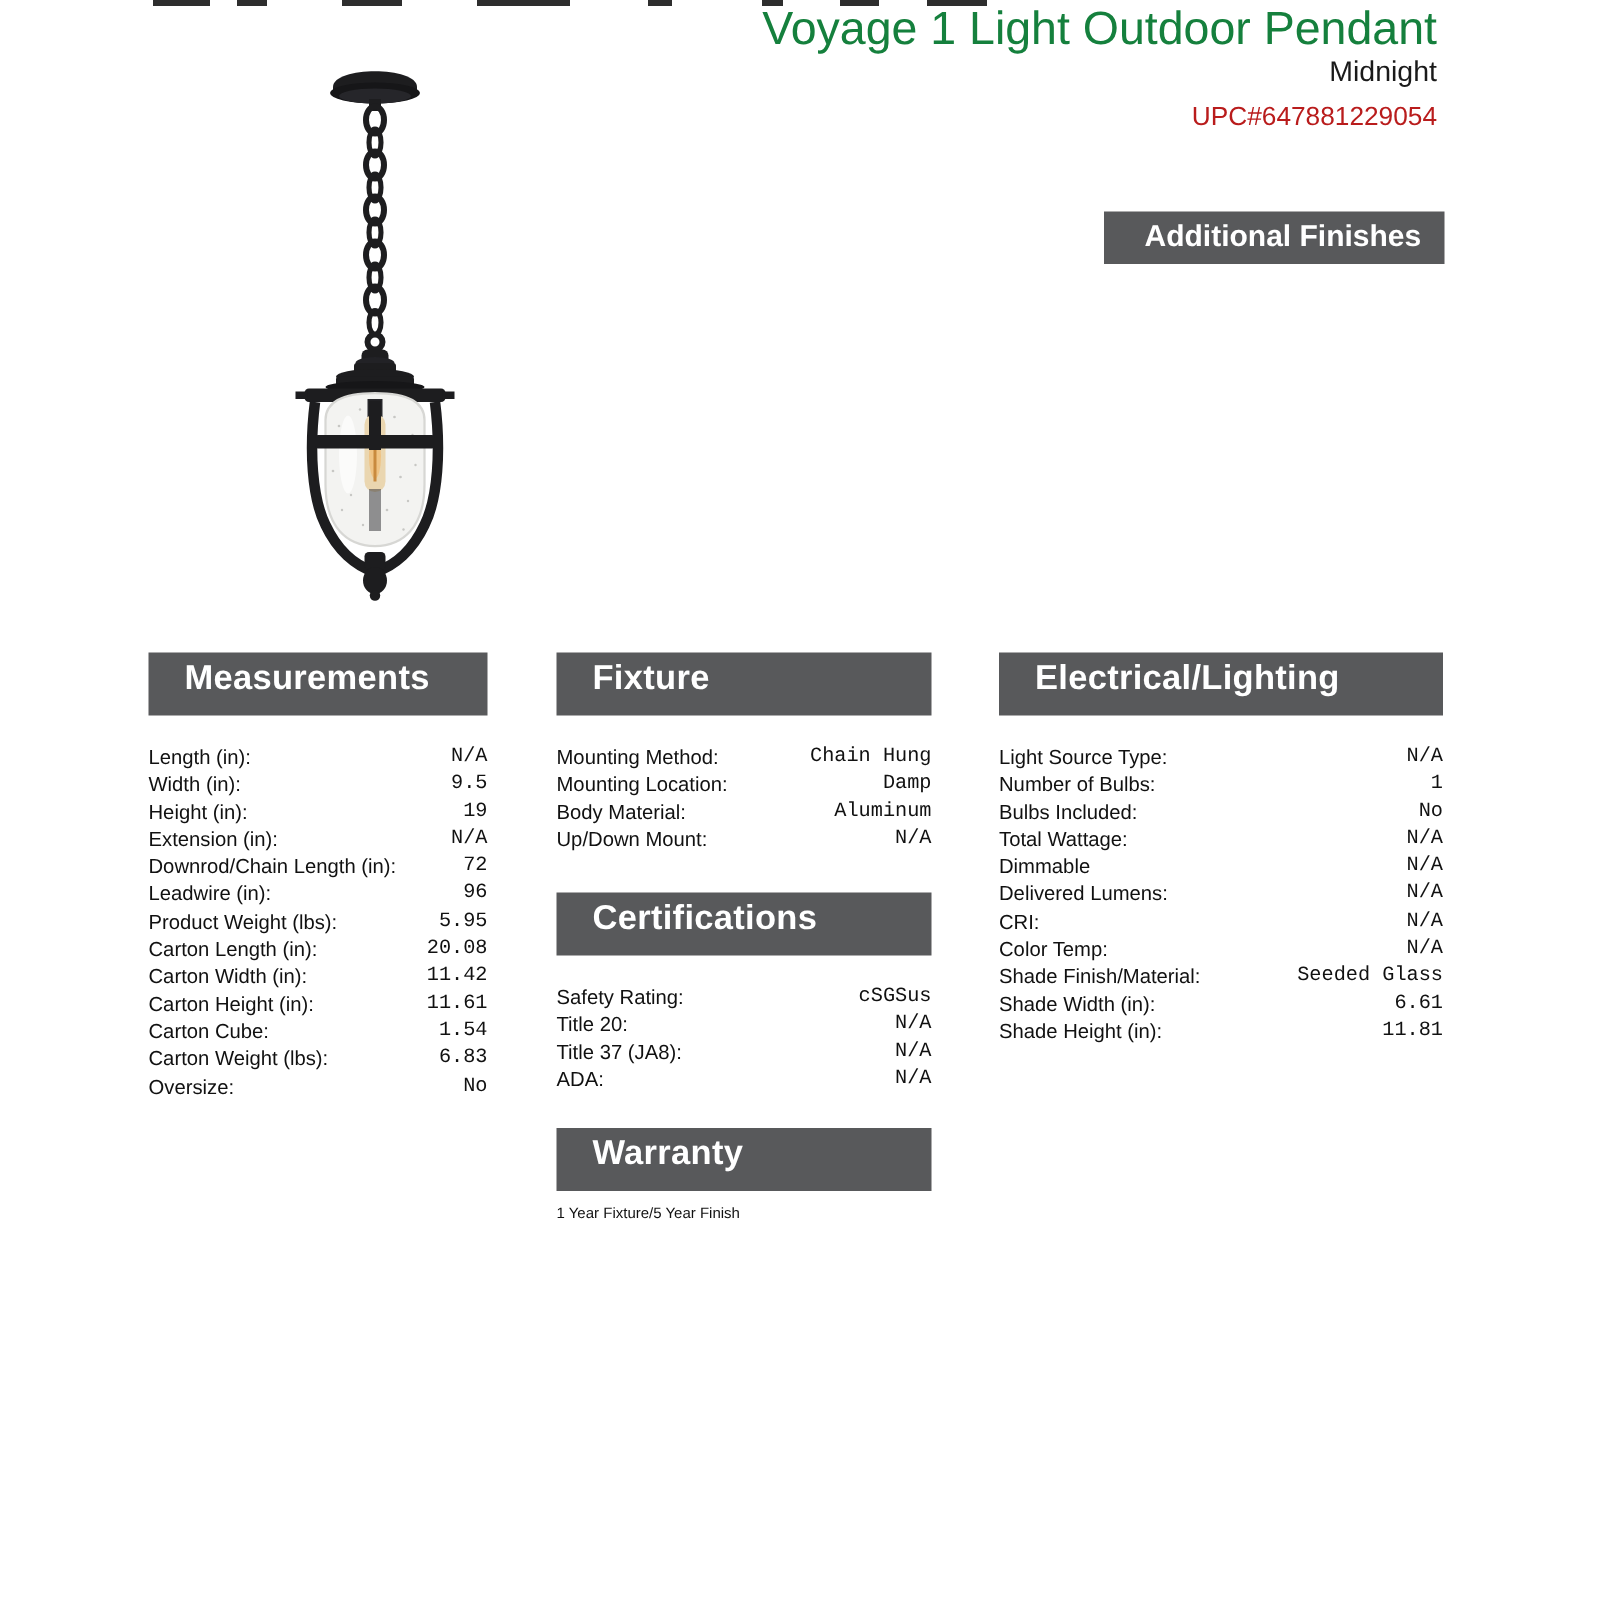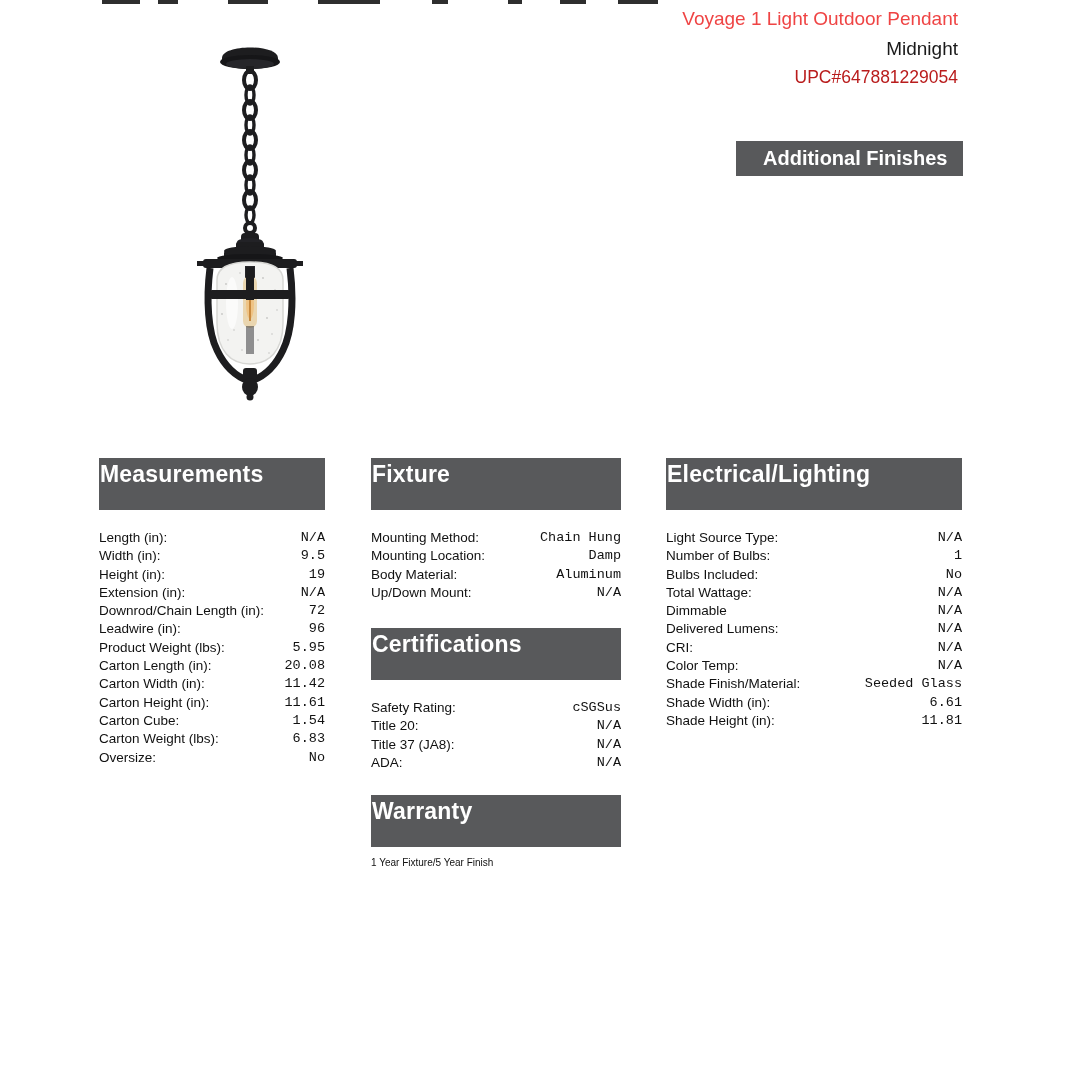--- a/index.html
+++ b/index.html
@@ -10,40 +10,40 @@
   }
   
   .logo-crop { position:absolute; top:0; left:0; width:700px; height:6px; }
   .logo-crop .dash { position:absolute; top:0; height:4px; background:#2e2e2e; }
 
   
   .product-img { position:absolute; left:170px; top:18px; width:200px; height:402px; }
 
   
   .title-block { position:absolute; top:4px; right:122px; text-align:right; }
-  .title-block .title   { font-size:19px; line-height:29px; color:#ef4444; }
+  .title-block .title   { font-size:31px; line-height:29px; color:#15803d; }
   .title-block .finish  { font-size:19px; line-height:25px; margin-top:3px; color:#1a1a1a; }
   .title-block .upc     { font-size:17.5px; line-height:23px; margin-top:5px; color:#b91c1c; }
 
   
   .af-bar {
     position:absolute; left:736px; top:141px; width:227px; height:35px;
     background:#58595B; color:#ffffff; font-weight:bold; font-size:20px;
     line-height:35px; padding-left:27px;
   }
 
   
   .col  { position:absolute; top:435px; }
   .col1 { left:99px;  width:226px; }
   .col2 { left:371px; width:250px; }
   .col3 { left:666px; width:296px; }
 
   .section-header {
-    height:52px; background:#58595B; color:#ffffff; font-weight:bold;
-    font-size:23px; line-height:32px; padding-left:1px; letter-spacing:0.2px;margin-top:23px;
+    height:42px; background:#58595B; color:#ffffff; font-weight:bold;
+    font-size:23px; line-height:32px; padding-left:24px; letter-spacing:0.2px;
   }
   .rows { margin-top:19px; }
   .row  { display:flex; justify-content:space-between; font-size:13.5px; line-height:18.3px; }
   .row .lbl { white-space:nowrap; }
   .row .val { white-space:nowrap; text-align:right;font-family:Liberation Mono, monospace; }
 
   .cert-block     { margin-top:26px; }
   .warranty-block { margin-top:23px; }
   .warranty-text  { margin-top:7px; font-size:10px; line-height:18px; }
 </style>

